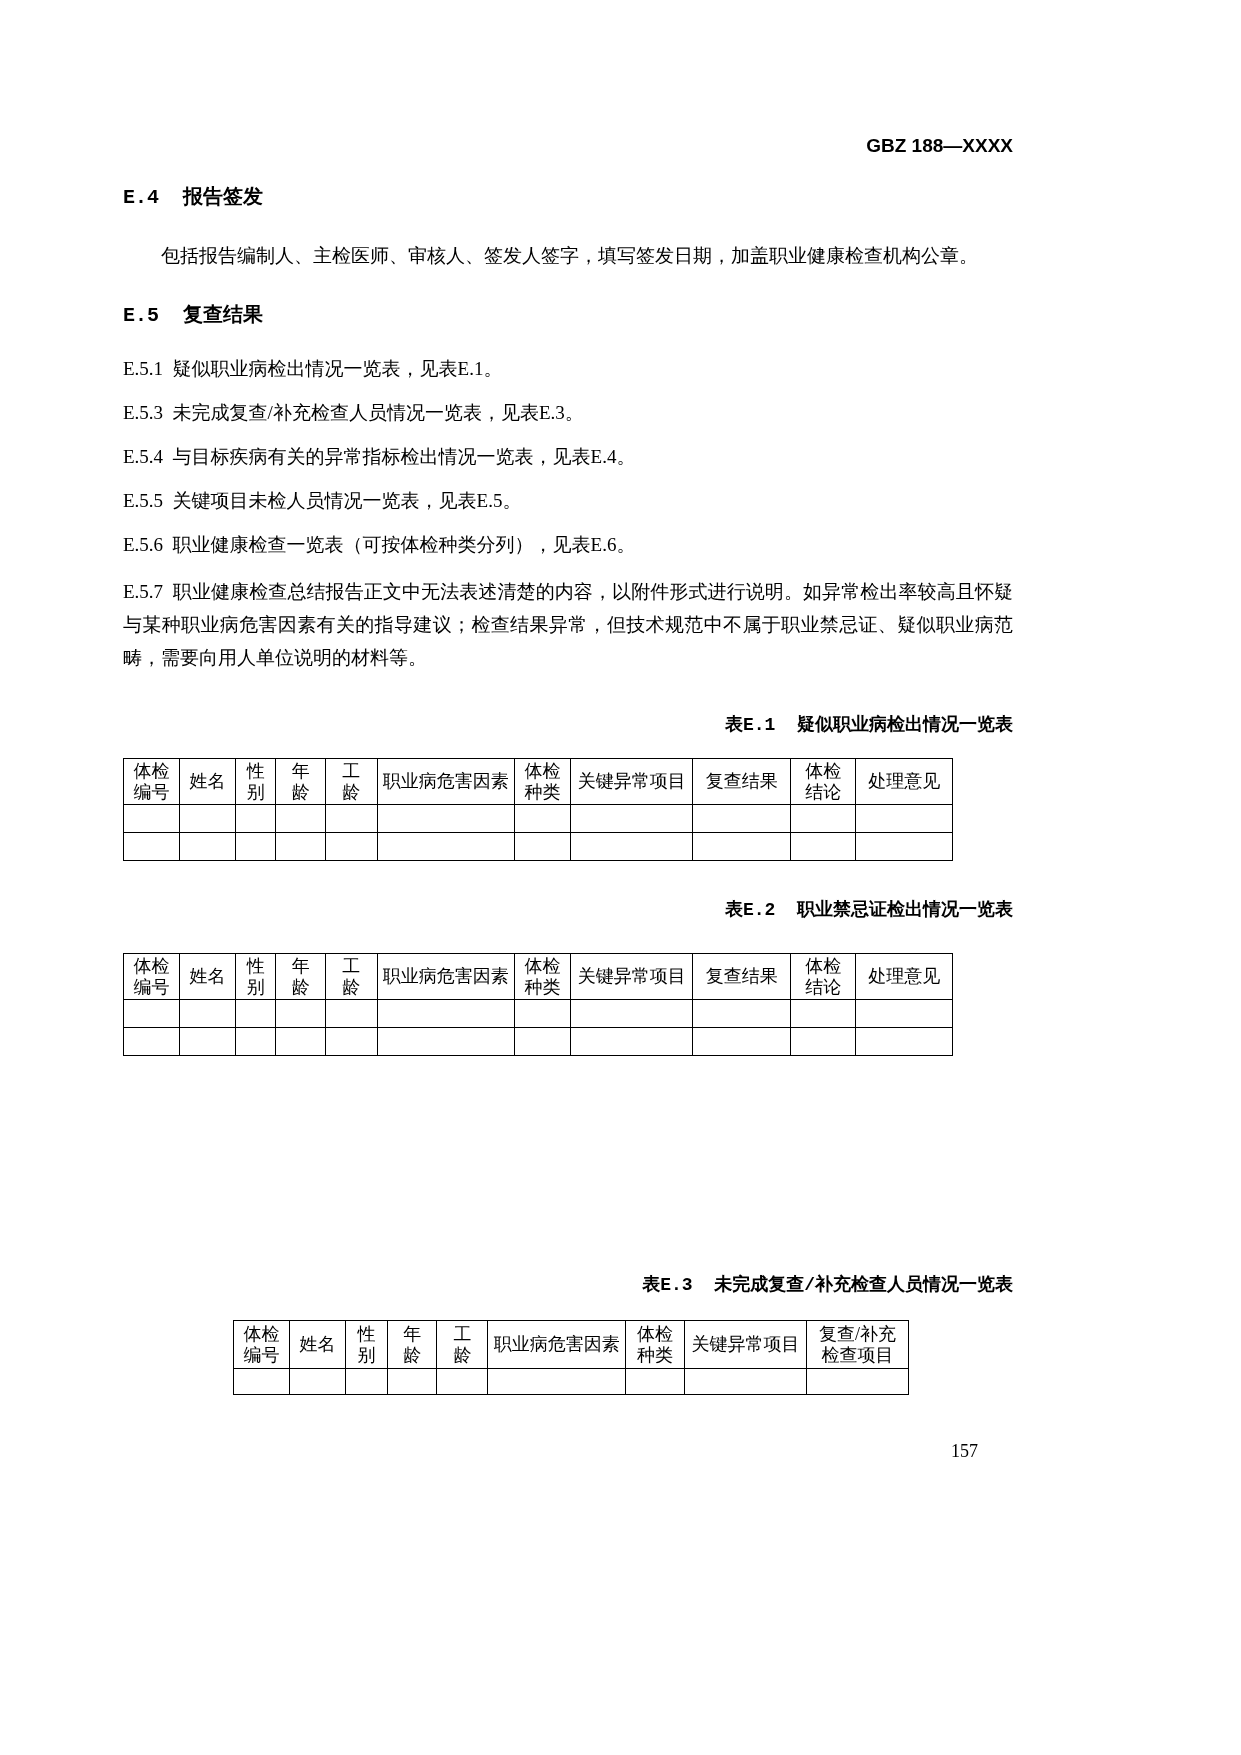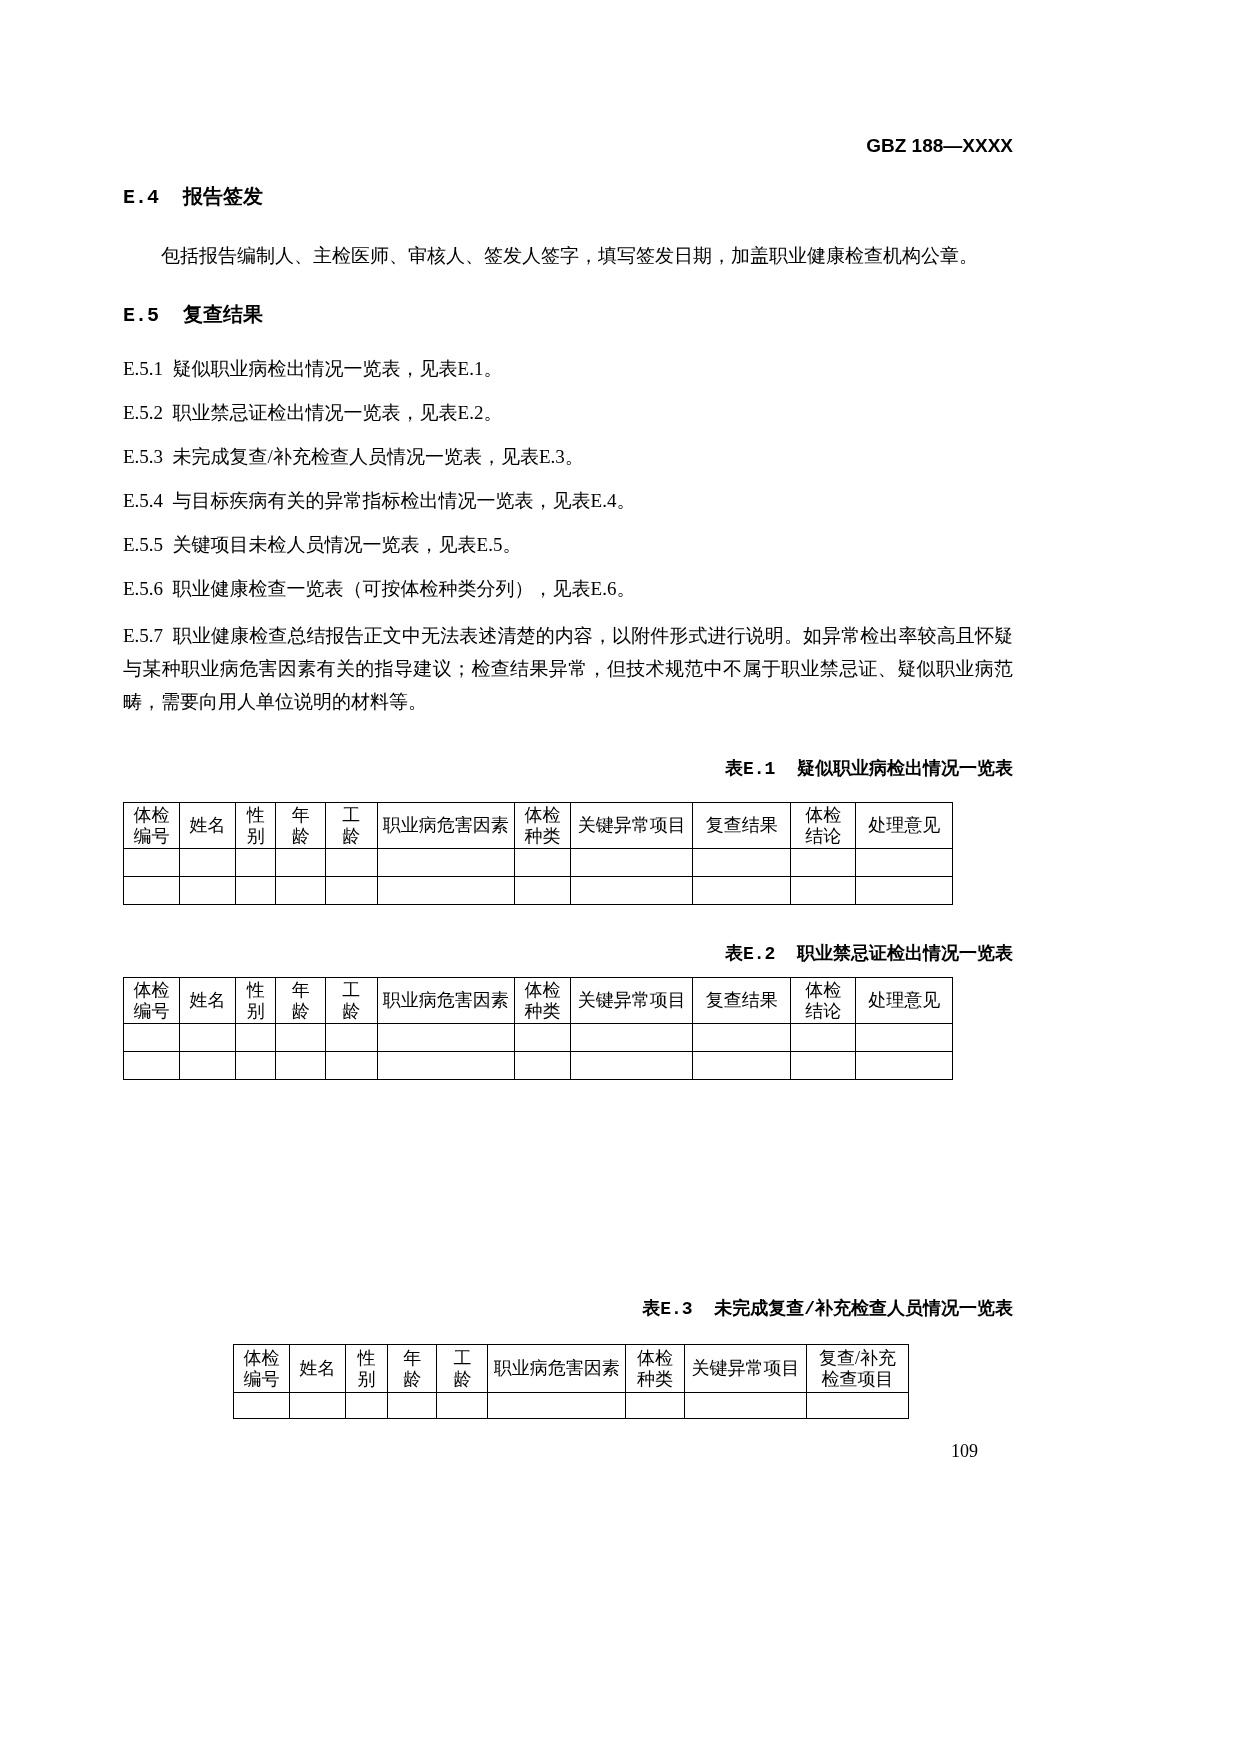--- a/index.html
+++ b/index.html
@@ -56,21 +56,21 @@
   }
   .table-title {
     text-align: right;
     font-family: Liberation Mono, monospace;
     font-weight: bold;
     font-size: 18px;
     line-height: 26px;
     margin: 0 0 20px 0;
     white-space: pre-wrap;
   }
-  .table-title.t2 { margin-top: 36px; margin-bottom: 10px; }
+  .table-title.t2 { margin-top: 36px; margin-bottom: 30px; }
   .table-title.t3 { margin-top: 216px; margin-bottom: 22px; }
   table.doc-table {
     border-collapse: collapse;
     table-layout: fixed;
     font-size: 18px;
   }
   table.doc-table th, table.doc-table td {
     border: 1px solid #000000;
     padding: 1px 2px;
     text-align: center;
@@ -121,21 +121,20 @@
 
   <div class="doc-code">GBZ 188—XXXX</div>
 
   <h3 class="heading">E.4  报告签发</h3>
 
   <p class="para indent">包括报告编制人、主检医师、审核人、签发人签字，填写签发日期，加盖职业健康检查机构公章。</p>
 
   <h3 class="heading h-e5">E.5  复查结果</h3>
 
   <p class="item">E.5.1  疑似职业病检出情况一览表，见表E.1。</p>
-  <p class="item">E.5.2  职业禁忌证检出情况一览表，见表E.2。</p>
   <p class="item">E.5.3  未完成复查/补充检查人员情况一览表，见表E.3。</p>
   <p class="item">E.5.4  与目标疾病有关的异常指标检出情况一览表，见表E.4。</p>
   <p class="item">E.5.5  关键项目未检人员情况一览表，见表E.5。</p>
   <p class="item last">E.5.6  职业健康检查一览表（可按体检种类分列），见表E.6。</p>
 
   <p class="para long">E.5.7  职业健康检查总结报告正文中无法表述清楚的内容，以附件形式进行说明。如异常检出率较高且怀疑与某种职业病危害因素有关的指导建议；检查结果异常，但技术规范中不属于职业禁忌证、疑似职业病范畴，需要向用人单位说明的材料等。</p>
 
   <div class="table-title">表E.1  疑似职业病检出情况一览表</div>
   <table class="doc-table t-wide">
     <thead>
@@ -271,15 +270,15 @@
           <td></td>
           <td></td>
           <td></td>
           <td></td>
           <td></td>
           <td></td>
         </tr>
       </tbody>
   </table>
 
-  <div class="page-number">109</div>
+  <div class="page-number">157</div>
 
 </div>
 
 </body></html>

